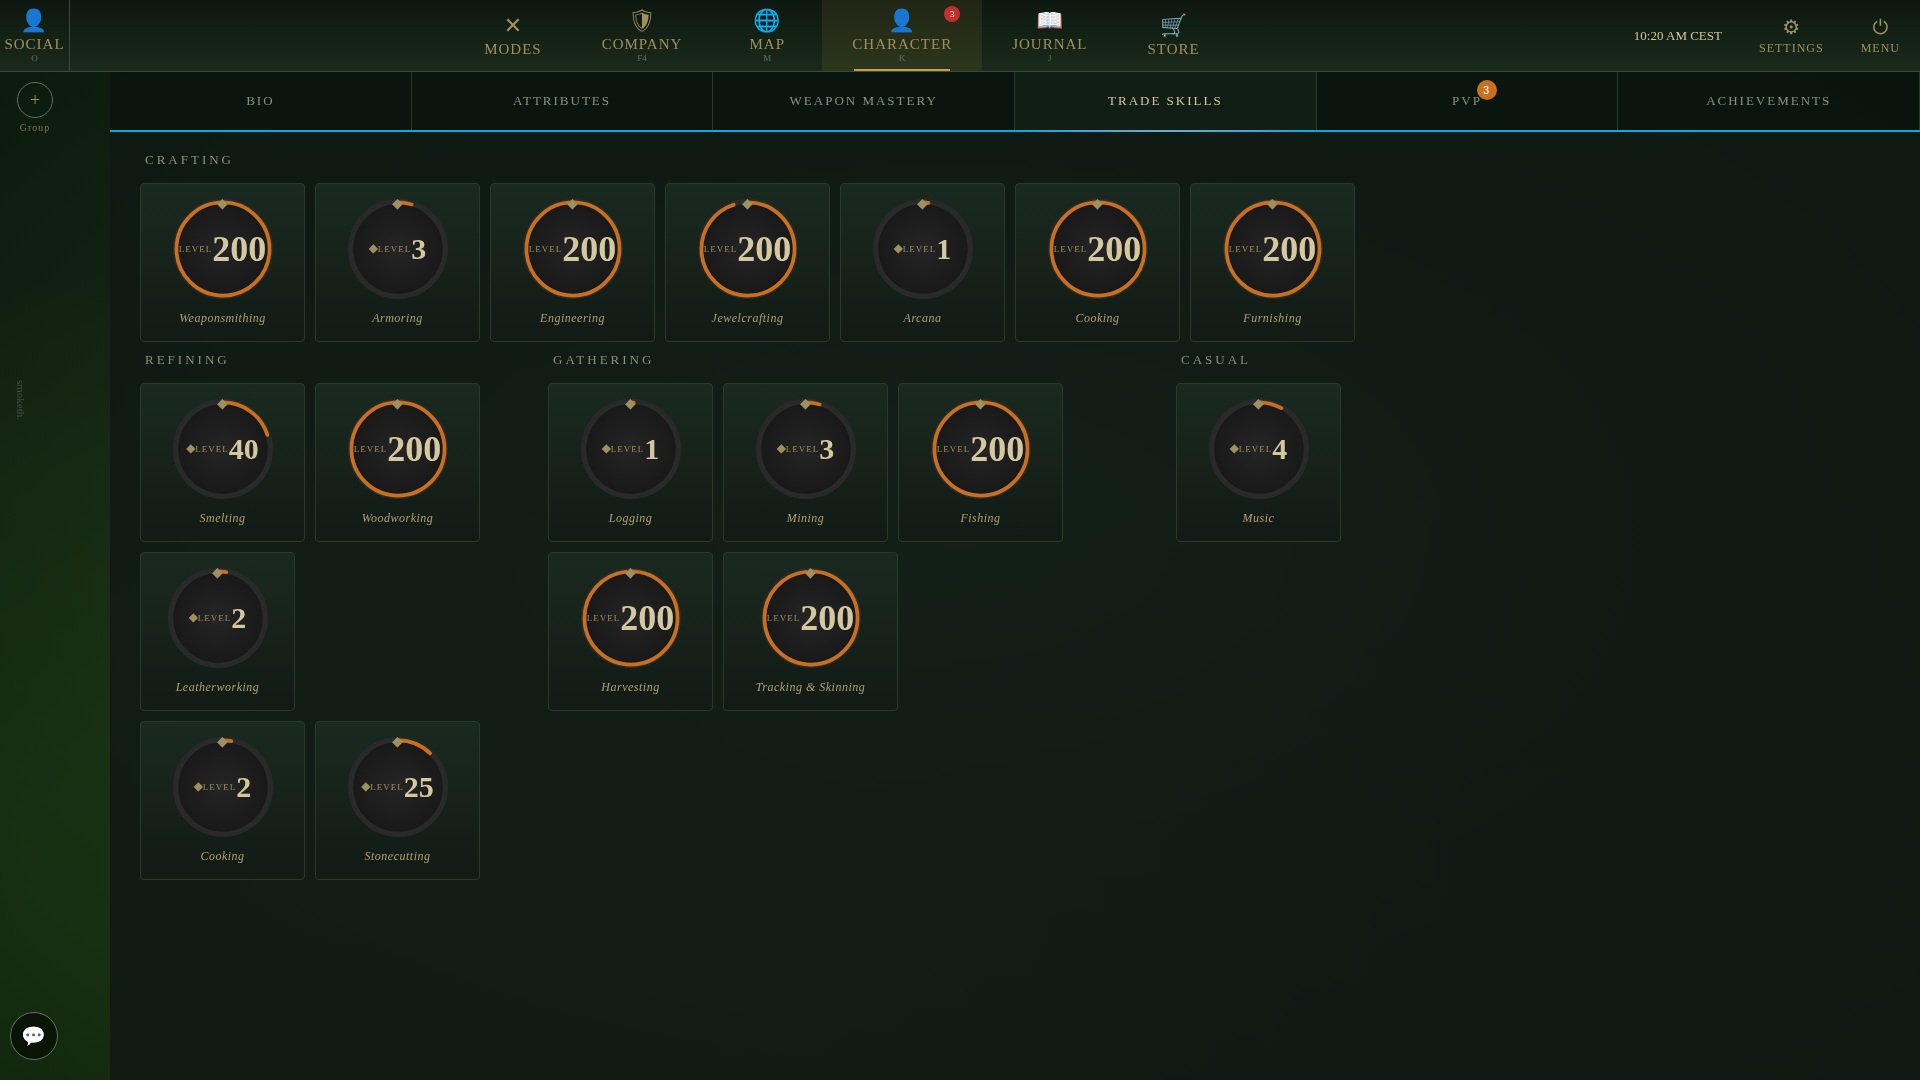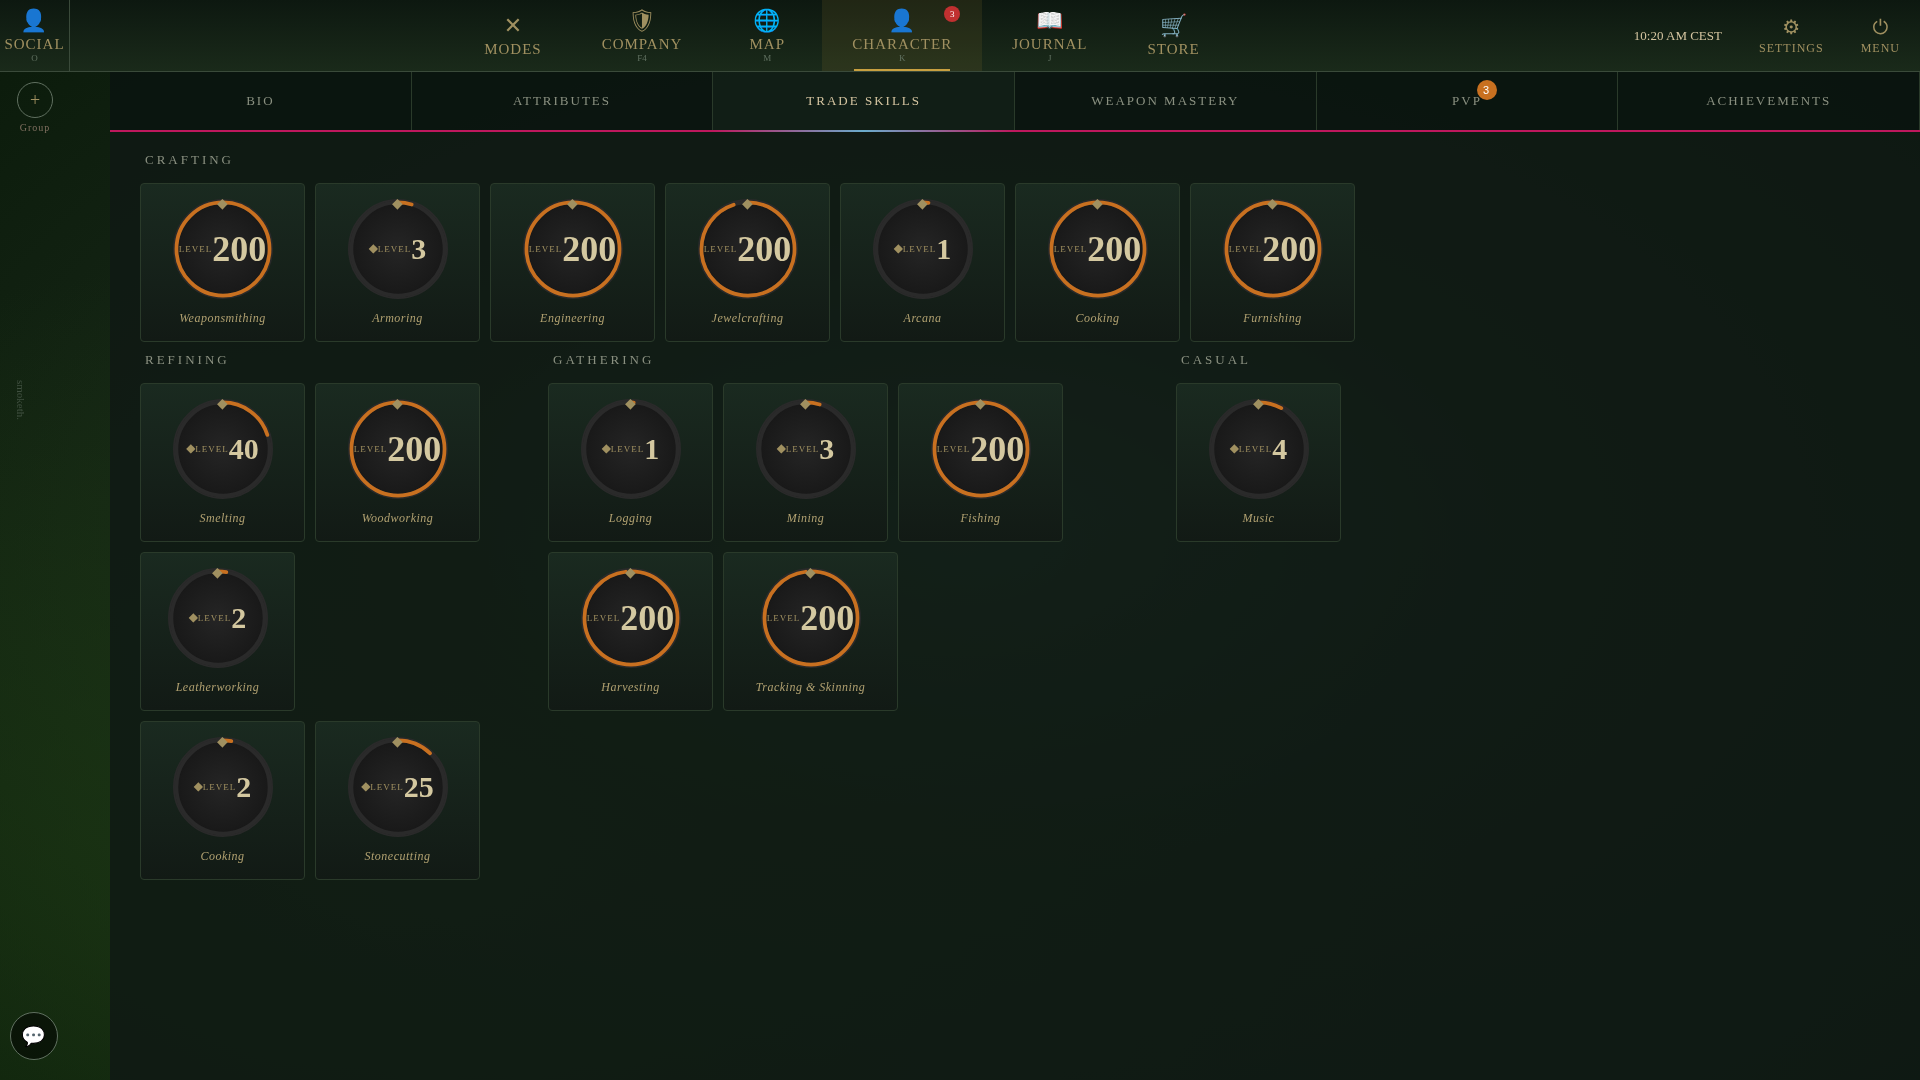--- a/index.html
+++ b/index.html
@@ -184,21 +184,21 @@
       z-index: 5;
       display: flex;
       flex-direction: column;
     }
 
     
     .tabs {
       display: flex;
       height: 60px;
       background: rgba(10,20,15,0.9);
-      border-bottom: 2px solid #be185d;
+      border-bottom: 2px solid #0ea5e9;
       text-align: right;
     }
     .tab {
       flex: 1;
       display: flex;
       align-items: center;
       justify-content: center;
       cursor: pointer;
       letter-spacing: 2px;
       font-size: 13px;
@@ -425,25 +425,25 @@
 
 <div class="main-panel">
 
   <div class="tabs">
     <div class="tab">
       <span>BIO</span>
     </div>
     <div class="tab">
       <span>ATTRIBUTES</span>
     </div>
+    <div class="tab">
+      <span>WEAPON MASTERY</span>
+    </div>
     <div class="tab active">
       <span>TRADE SKILLS</span>
-    </div>
-    <div class="tab">
-      <span>WEAPON MASTERY</span>
     </div>
     <div class="tab">
       <div class="tab-badge">3</div>
       <span>PVP</span>
     </div>
     <div class="tab">
       <span>ACHIEVEMENTS</span>
     </div>
   </div>
 

